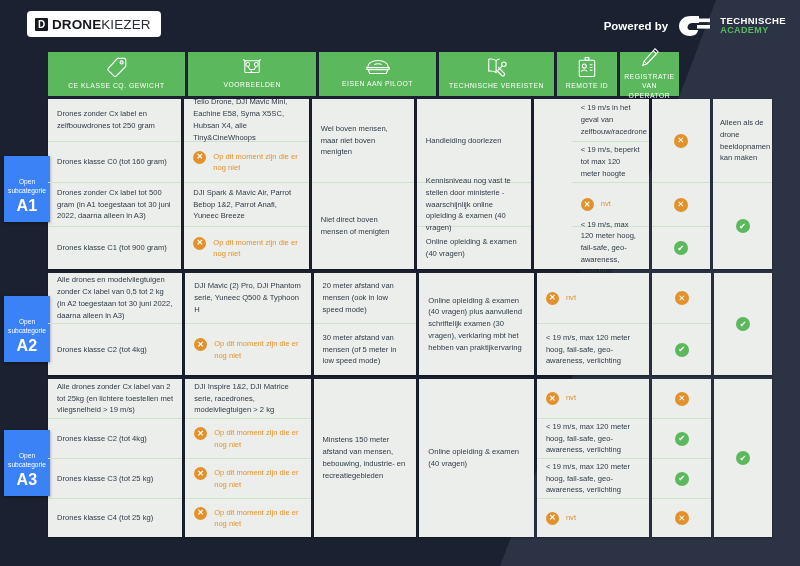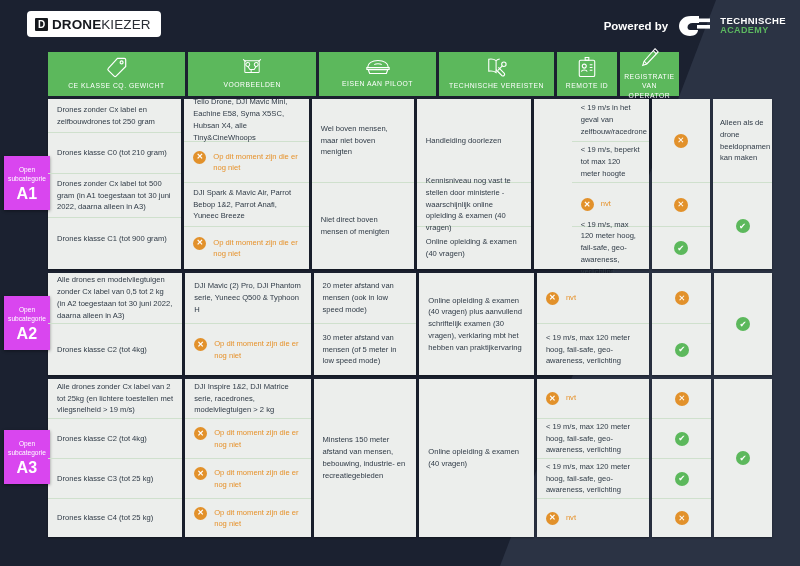--- a/index.html
+++ b/index.html
@@ -136,24 +136,24 @@
     color: #fff; font-size: 8.5px; line-height: 1;
   }
   .mark.x { background: #e2912b; }
   .mark.v { background: #5cb85c; }
 
   
   .subcat {
     position: absolute;
     left: -44px;
     width: 46px;
-    background: #d946ef;
+    background: #3b82f6;
     color: #ffffff;
     text-align: center;
-    padding: 10px 3px 7px;
+    padding: 22px 3px 7px;
     box-shadow: 0 1px 3px rgba(0,0,0,.4);
   }
   .subcat .s1 { font-size: 6.6px; line-height: 1.35; }
   .subcat .s2 { font-size: 16px; font-weight: 800; margin-top: 1px; letter-spacing: .3px; }
 </style>
 </head>
 <body>
 
 <div id="root">
   <div class="wedge"></div>
@@ -251,25 +251,25 @@
         </div>
       </div>
     <div id="sections">
         <div class="section">
           <div class="subcat" style="top: 57px;">
             <div class="s1">Open</div>
             <div class="s1">subcategorie</div>
             <div class="s2">A1</div>
           </div>
           <div class="col" style="width: 137px; height: 170px;">
-            <div class="cell" style="height: 34px;">
+            <div class="cell" style="height: 43px;">
               <span>Drones zonder Cx label en zelfbouwdrones tot 250 gram</span>
             </div>
             <div class="cell" style="height: 41px;">
-              <span>Drones klasse C0 (tot 210 gram)</span>
+              <span>Drones klasse C0 (tot 160 gram)</span>
             </div>
             <div class="cell" style="height: 44px;">
               <span>Drones zonder Cx label tot 500 gram (in A1 toegestaan tot 30 juni 2022, daarna alleen in A3)</span>
             </div>
             <div class="cell" style="height: 42px;">
               <span>Drones klasse C1 (tot 900 gram)</span>
             </div>
           </div>
           <div class="col" style="width: 128px; height: 170px;">
             <div class="cell" style="height: 43px;">

